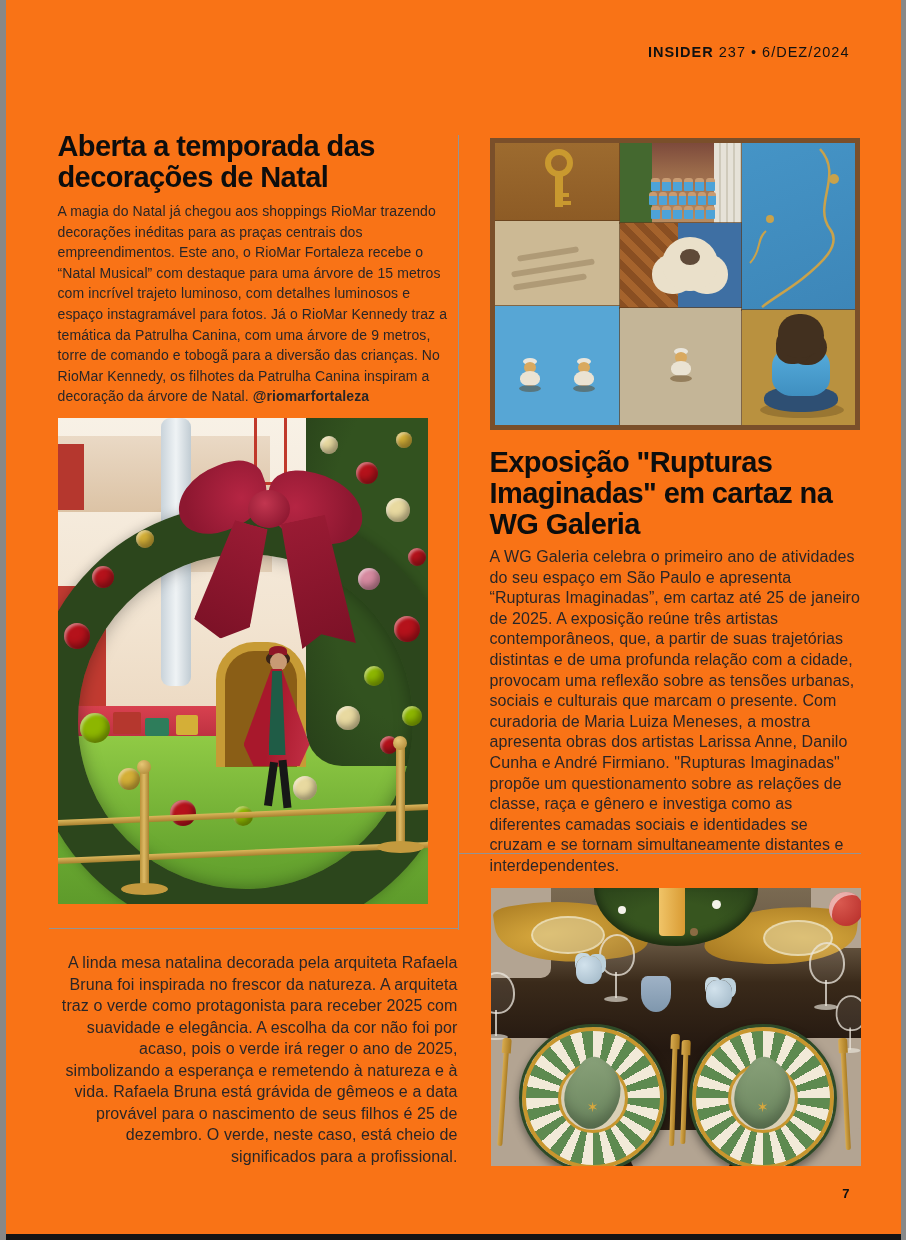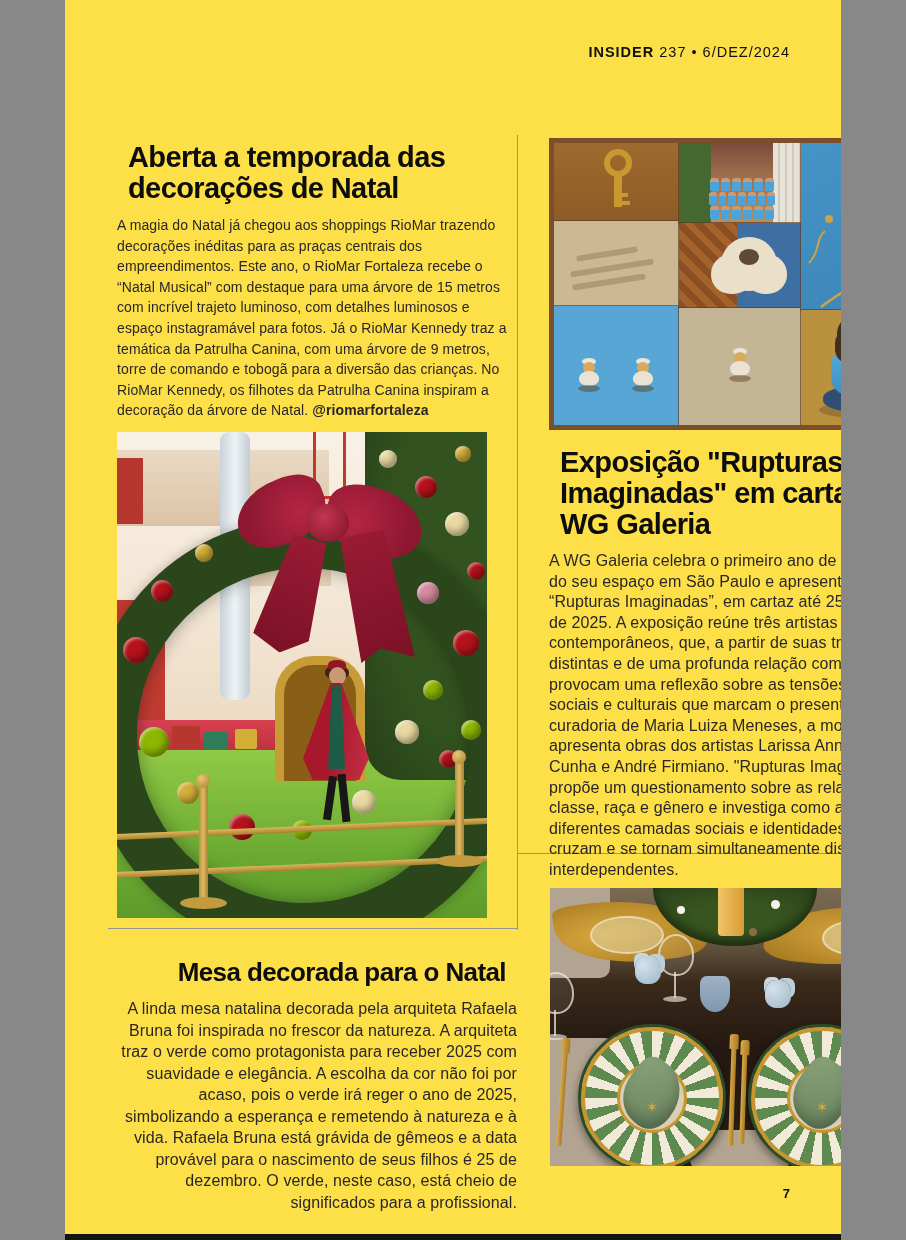--- a/index.html
+++ b/index.html
@@ -1,22 +1,22 @@
 <!DOCTYPE html>
 <html><head>
 <meta charset="utf-8">
 <style>
   html,body{margin:0;padding:0;background:#888;}
-  .page{position:relative;width:776px;height:1240px;background:#fde047;margin:0 auto;overflow:hidden;
+  .page{position:relative;width:895px;height:1240px;background:#f97316;margin:0 auto;overflow:hidden;
         font-family:"Liberation Sans",sans-serif;color:#2a2627;}
   .abs{position:absolute;}
   
   .masthead{top:44px;right:51px;font-size:14.5px;letter-spacing:1px;color:#111;text-align:right;}
   .masthead b{font-weight:bold;}
-  .headline{font-weight:bold;color:#0d0d0d;font-size:29px;line-height:31px;letter-spacing:-0.6px;margin:11px;}
+  .headline{font-weight:bold;color:#0d0d0d;font-size:29px;line-height:31px;letter-spacing:-0.6px;margin:0;}
   .bodytext{font-size:14px;line-height:20.6px;letter-spacing:0.1px;margin:8px 0 0 0;}
   .colL{left:52px;top:131px;width:402px;}
   .colR{left:484px;top:138px;width:372px;}
   .colR .bodytext{font-size:16px;margin-top:7px;}
   .mesa{left:36px;top:946px;width:416px;text-align:right;}
   .mesa .headline{font-size:26px;line-height:30px;}
   .mesa .bodytext{font-size:16px;line-height:21.5px;margin-top:6px;}
   .handle{font-weight:bold;}
   .divider{background:#949494;}
   .pagenum{top:1186px;right:51px;font-size:13px;font-weight:bold;color:#111;}
@@ -290,21 +290,20 @@
         <div class="abs h-shirt"></div>
         <div class="abs h-hair"></div>
       </div>
     </div>
 
     <h1 class="headline" style="margin-top:17px;">Exposição "Rupturas Imaginadas" em cartaz na WG Galeria</h1>
     <p class="bodytext">A WG Galeria celebra o primeiro ano de atividades do seu espaço em São Paulo e apresenta “Rupturas Imaginadas”, em cartaz até 25 de janeiro de 2025. A exposição reúne três artistas contemporâneos, que, a partir de suas trajetórias distintas e de uma profunda relação com a cidade, provocam uma reflexão sobre as tensões urbanas, sociais e culturais que marcam o presente. Com curadoria de Maria Luiza Meneses, a mostra apresenta obras dos artistas Larissa Anne, Danilo Cunha e André Firmiano. "Rupturas Imaginadas" propõe um questionamento sobre as relações de classe, raça e gênero e investiga como as diferentes camadas sociais e identidades se cruzam e se tornam simultaneamente distantes e interdependentes.</p>
   </div>
 
   <div class="abs mesa">
-    <h1 class="headline">Mesa decorada para o Natal</h1>
     <p class="bodytext">A linda mesa natalina decorada pela arquiteta Rafaela Bruna foi inspirada no frescor da natureza. A arquiteta traz o verde como protagonista para receber 2025 com suavidade e elegância. A escolha da cor não foi por acaso, pois o verde irá reger o ano de 2025, simbolizando a esperança e remetendo à natureza e à vida. Rafaela Bruna está grávida de gêmeos e a data provável para o nascimento de seus filhos é 25 de dezembro. O verde, neste caso, está cheio de significados para a profissional.</p>
   </div>
 
   <div class="abs photo t" style="left:485px;top:888px;">
     <div class="cushion" style="left:-10px;top:-10px;width:70px;height:100px;"></div>
     <div class="cushion" style="left:320px;top:-10px;width:60px;height:70px;"></div>
     <div class="cushion" style="left:-10px;top:150px;width:75px;height:140px;"></div>
     <div class="cushion" style="left:305px;top:150px;width:75px;height:140px;"></div>
     <div class="cushion" style="left:-5px;top:238px;width:105px;height:50px;"></div>
     <div class="cushion" style="left:140px;top:242px;width:100px;height:40px;"></div>

